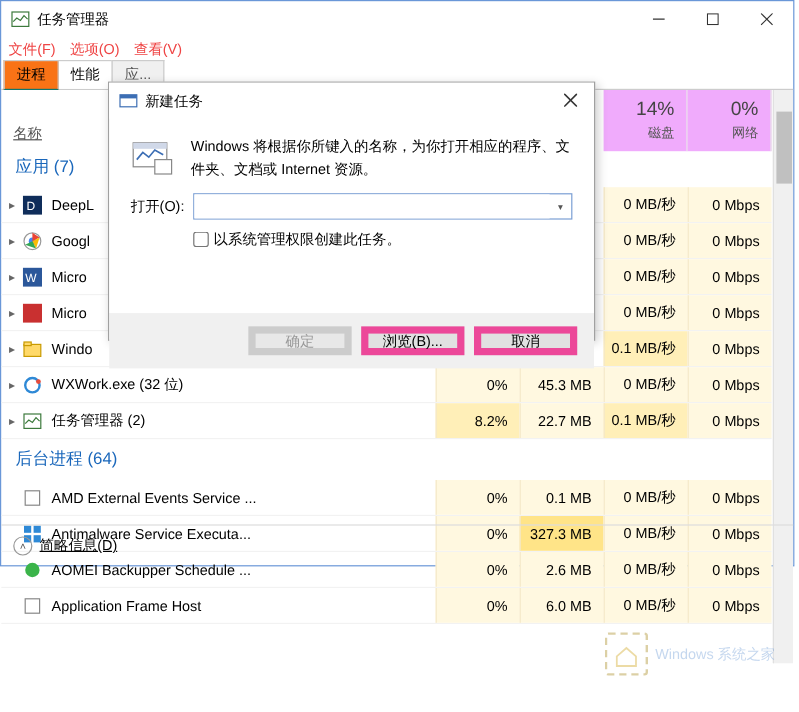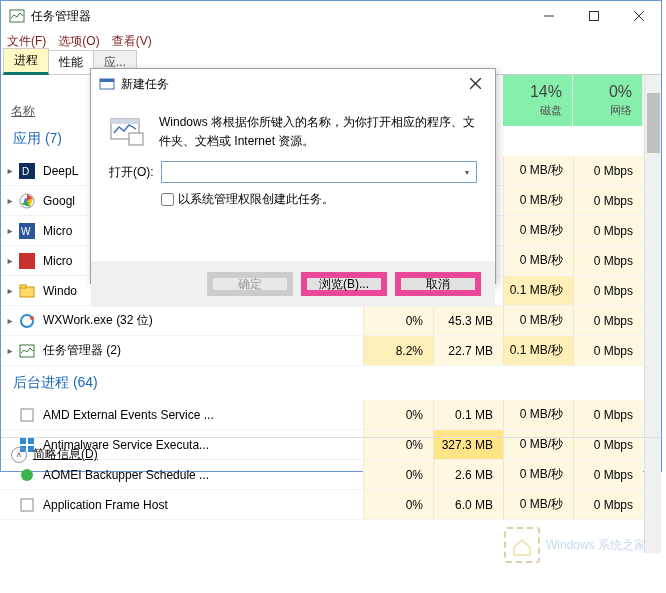--- a/index.html
+++ b/index.html
@@ -4,28 +4,28 @@
 <style>
 * { box-sizing: border-box; margin: 0; padding: 0; }
 body { font-family: "Segoe UI", "Microsoft YaHei", sans-serif; font-size: 12px; background: #fff; color: #000; width: 666px; height: 593px; overflow: hidden; position: relative; }
 .main-window { border: 1px solid #6a97d8; width: 662px; height: 472px; position: relative; background: #fff; }
 .titlebar { height: 30px; display: flex; align-items: center; padding-left: 8px; }
 .titlebar-icon { width: 16px; height: 16px; margin-right: 6px; }
 .titlebar-text { flex: 1; font-size: 12px; }
 .win-controls { display: flex; height: 30px; }
 .win-btn { width: 45px; display: flex; align-items: center; justify-content: center; color: #555; }
 .menubar { height: 20px; display: flex; align-items: center; padding-left: 6px; gap: 12px; font-size: 12px; }
-.menubar span { color: #7f1d1d; }
+.menubar span { color: #ef4444; }
 .tabs { height: 22px; border-bottom: 1px solid #ccc; display: flex; align-items: flex-end; padding-left: 2px; margin-top: 2px; }
 .tab { padding: 3px 10px; border: 1px solid #ccc; border-bottom: none; margin-right: -1px; background: #fff; font-size: 12px; position: relative; }
-.tab.active { background: #fef9c3; z-index: 2; border-bottom: 3px solid #0f766e; margin-bottom: -1px; text-align: center; }
+.tab.active { background: #f97316; z-index: 2; border-bottom: 1px solid #0f766e; margin-bottom: -1px; text-align: center; }
 .tab.partial { background: #f0f0f0; color: #555; }
 .content { position: relative; height: 478px; overflow: hidden; }
 .col-headers { position: absolute; right: 18px; top: 0; display: flex; text-align: right; }
-.col-header { width: 70px; padding: 8px 10px 8px 0; border-right: 1px solid #e8e8e8; background: #86efac; }
+.col-header { width: 70px; padding: 8px 10px 8px 0; border-right: 1px solid #e8e8e8; background: #f0abfc; }
 .col-header .pct { font-size: 16px; color: #444; }
 .col-header .lbl { font-size: 11px; color: #555; margin-top: 2px; }
 .name-header { position: absolute; left: 10px; top: 28px; font-size: 12px; color: #555; text-decoration: underline; }
 .rows { position: absolute; top: 47px; left: 0; right: 18px; }
 .group-header { color: #1a67bb; font-size: 14px; padding: 8px 12px; }
 .row { display: flex; align-items: center; height: 30px; border-bottom: 1px solid #f2f2f2; }
 .expand { width: 18px; text-align: center; color: #666; font-size: 10px; }
 .appicon { width: 16px; height: 16px; margin-right: 6px; display: inline-block; vertical-align: middle; }
 .row-name { flex: 1; padding-left: 2px; font-size: 12px; white-space: nowrap; overflow: hidden; }
 .cell { width: 70px; text-align: left; padding-right: 10px; font-size: 12px; height: 100%; display: flex; align-items: center; justify-content: flex-end; border-left: 1px solid #f4e8c8; }

